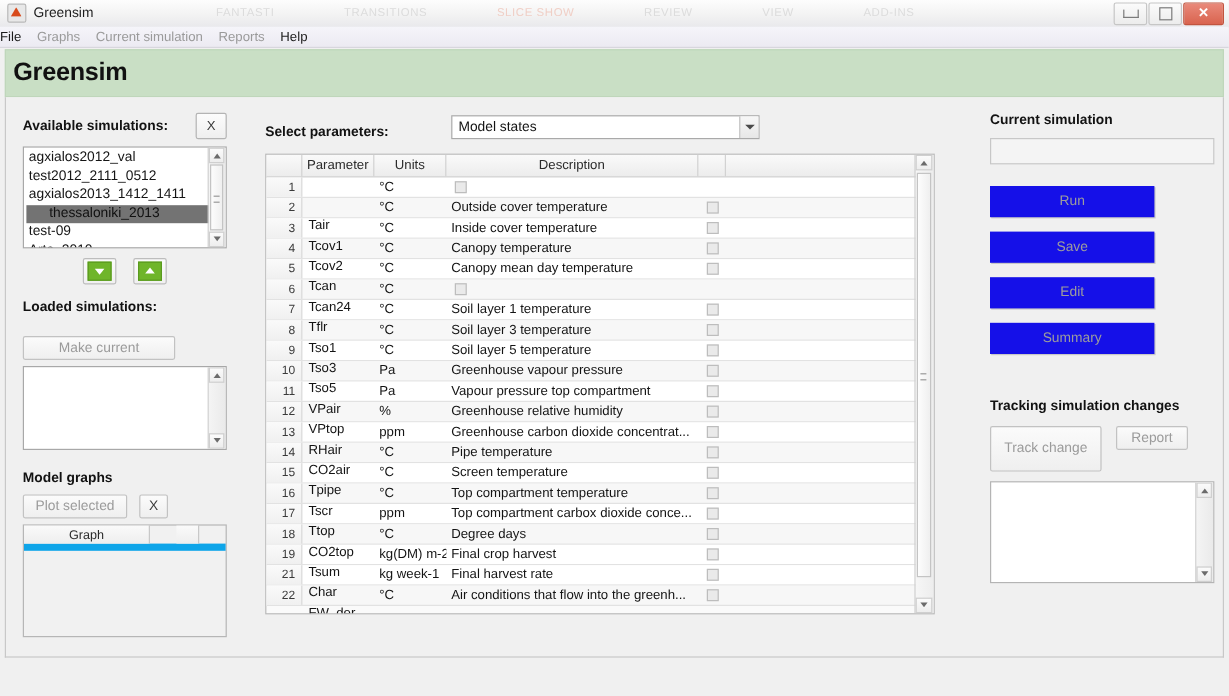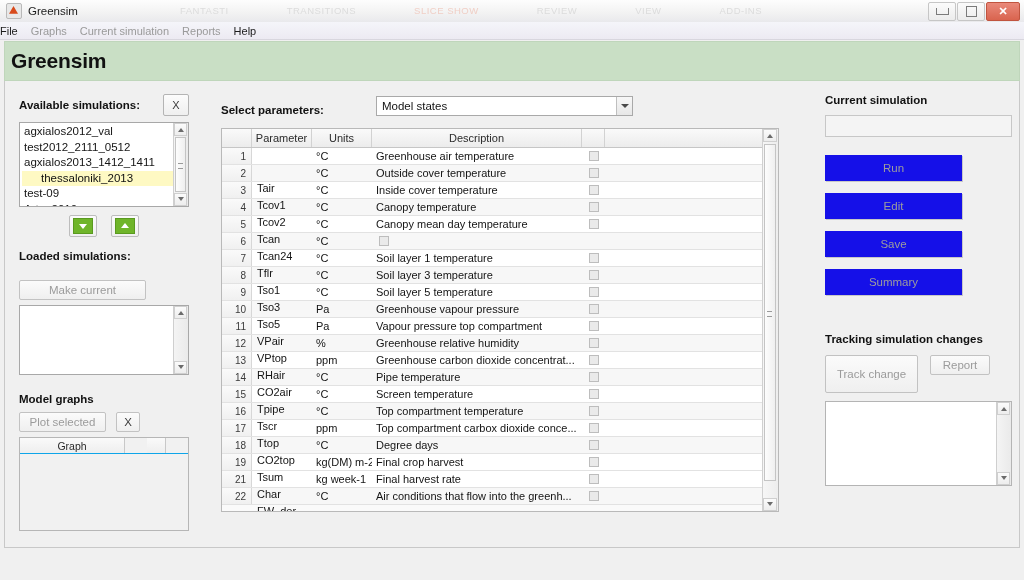--- a/index.html
+++ b/index.html
@@ -85,21 +85,21 @@
     background:linear-gradient(to bottom,#fcfcfc,#efefef);
     border:1px solid #b4b4b4;border-radius:2px;
     display:flex;align-items:center;justify-content:center;cursor:default;
   }
   .listbox{
     background:#fff;border:1px solid #a8a8a8;box-sizing:border-box;
     position:relative;overflow:hidden;
   }
   .lb-items{position:absolute;left:0;top:0;right:14px;bottom:0;padding:1px 0 0 2px;}
   .lb-item{font-size:11.5px;color:#151515;line-height:15.5px;height:15.5px;white-space:nowrap;padding-left:2px;}
-  .lb-item.selected{background:#fef9c3;color:#101010;padding-left:19px;}
+  .lb-item.selected{background:#737373;color:#101010;padding-left:19px;}
   .vscroll{
     position:absolute;right:0;top:0;width:14px;bottom:0;
     background:linear-gradient(to right,#f4f4f4,#eaeaea);
     border-left:1px solid #cfcfcf;
   }
   .vs-arrow{
     position:absolute;left:0;width:13px;height:13px;
     background:linear-gradient(to bottom,#fbfbfb,#ededed);
     border:1px solid #cfcfcf;box-sizing:border-box;
   }
@@ -140,21 +140,21 @@
     background:linear-gradient(to bottom,#fbfbfb,#efefef);
     border:1px solid #c2c2c2;border-radius:2px;
     display:flex;align-items:center;justify-content:center;cursor:default;
     box-sizing:border-box;
   }
 
   
   .graph-table{
     background:#f1f1f1;border:1px solid #b6b6b6;box-sizing:border-box;position:relative;
   }
-  .gt-head{display:flex;height:15px;border-bottom:1px solid #0ea5e9;gap:22px;}
+  .gt-head{display:flex;height:15px;border-bottom:6px solid #0ea5e9;gap:22px;}
   .gt-c1{width:104px;border-right:1px solid #c8c8c8;display:flex;align-items:center;justify-content:center;
          font-size:10.5px;color:#2a2a2a;background:linear-gradient(to bottom,#fafafa,#eeeeee);}
   .gt-c2{width:18px;border-right:1px solid #c8c8c8;background:linear-gradient(to bottom,#fafafa,#eeeeee);}
   .gt-c3{flex:1;background:#f1f1f1;}
 
   
   .mid{position:absolute;left:216px;top:13px;width:580px;}
   .param-row{display:flex;align-items:flex-end;height:22px;}
   .param-label{font-size:11.5px;font-weight:bold;color:#121212;width:155px;}
   .combo{
@@ -345,21 +345,20 @@
             <div class="th c-uni">Units</div>
             <div class="th c-des">Description</div>
             <div class="th c-chk"></div>
             <div class="th c-pad"></div>
           </div>
           <div id="rows">
               <div class="trow">
                 <div class="td c-num">1</div>
                 <div class="td c-par">Tair</div>
                 <div class="td c-uni">°C</div>
-                <div class="td c-des">Greenhouse air temperature</div>
                 <div class="td c-chk">
                   <span class="cbx"></span>
                 </div>
                 <div class="td c-pad"></div>
               </div>
               <div class="trow alt">
                 <div class="td c-num">2</div>
                 <div class="td c-par">Tcov1</div>
                 <div class="td c-uni">°C</div>
                 <div class="td c-des">Outside cover temperature</div>
@@ -565,22 +564,22 @@
           <div class="vs-arrow down" style="width:14px;"></div>
         </div>
       </div>
     </div>
 
     <div class="right-col">
       <div class="lbl-bold">Current simulation</div>
       <div class="cur-field"></div>
 
       <div class="blue-btn" style="margin-top:18px;">Run</div>
+      <div class="blue-btn">Save</div>
       <div class="blue-btn">Edit</div>
-      <div class="blue-btn">Save</div>
       <div class="blue-btn">Summary</div>
 
       <div class="lbl-bold" style="margin-top:38px;">Tracking simulation changes</div>
       <div class="track-btns">
         <div class="flat-btn" style="width:93px;height:38px;">Track change</div>
         <div class="flat-btn" style="width:60px;height:20px;">Report</div>
       </div>
 
       <div class="notes">
         <div class="vscroll" style="right:0;top:0;bottom:0;">

